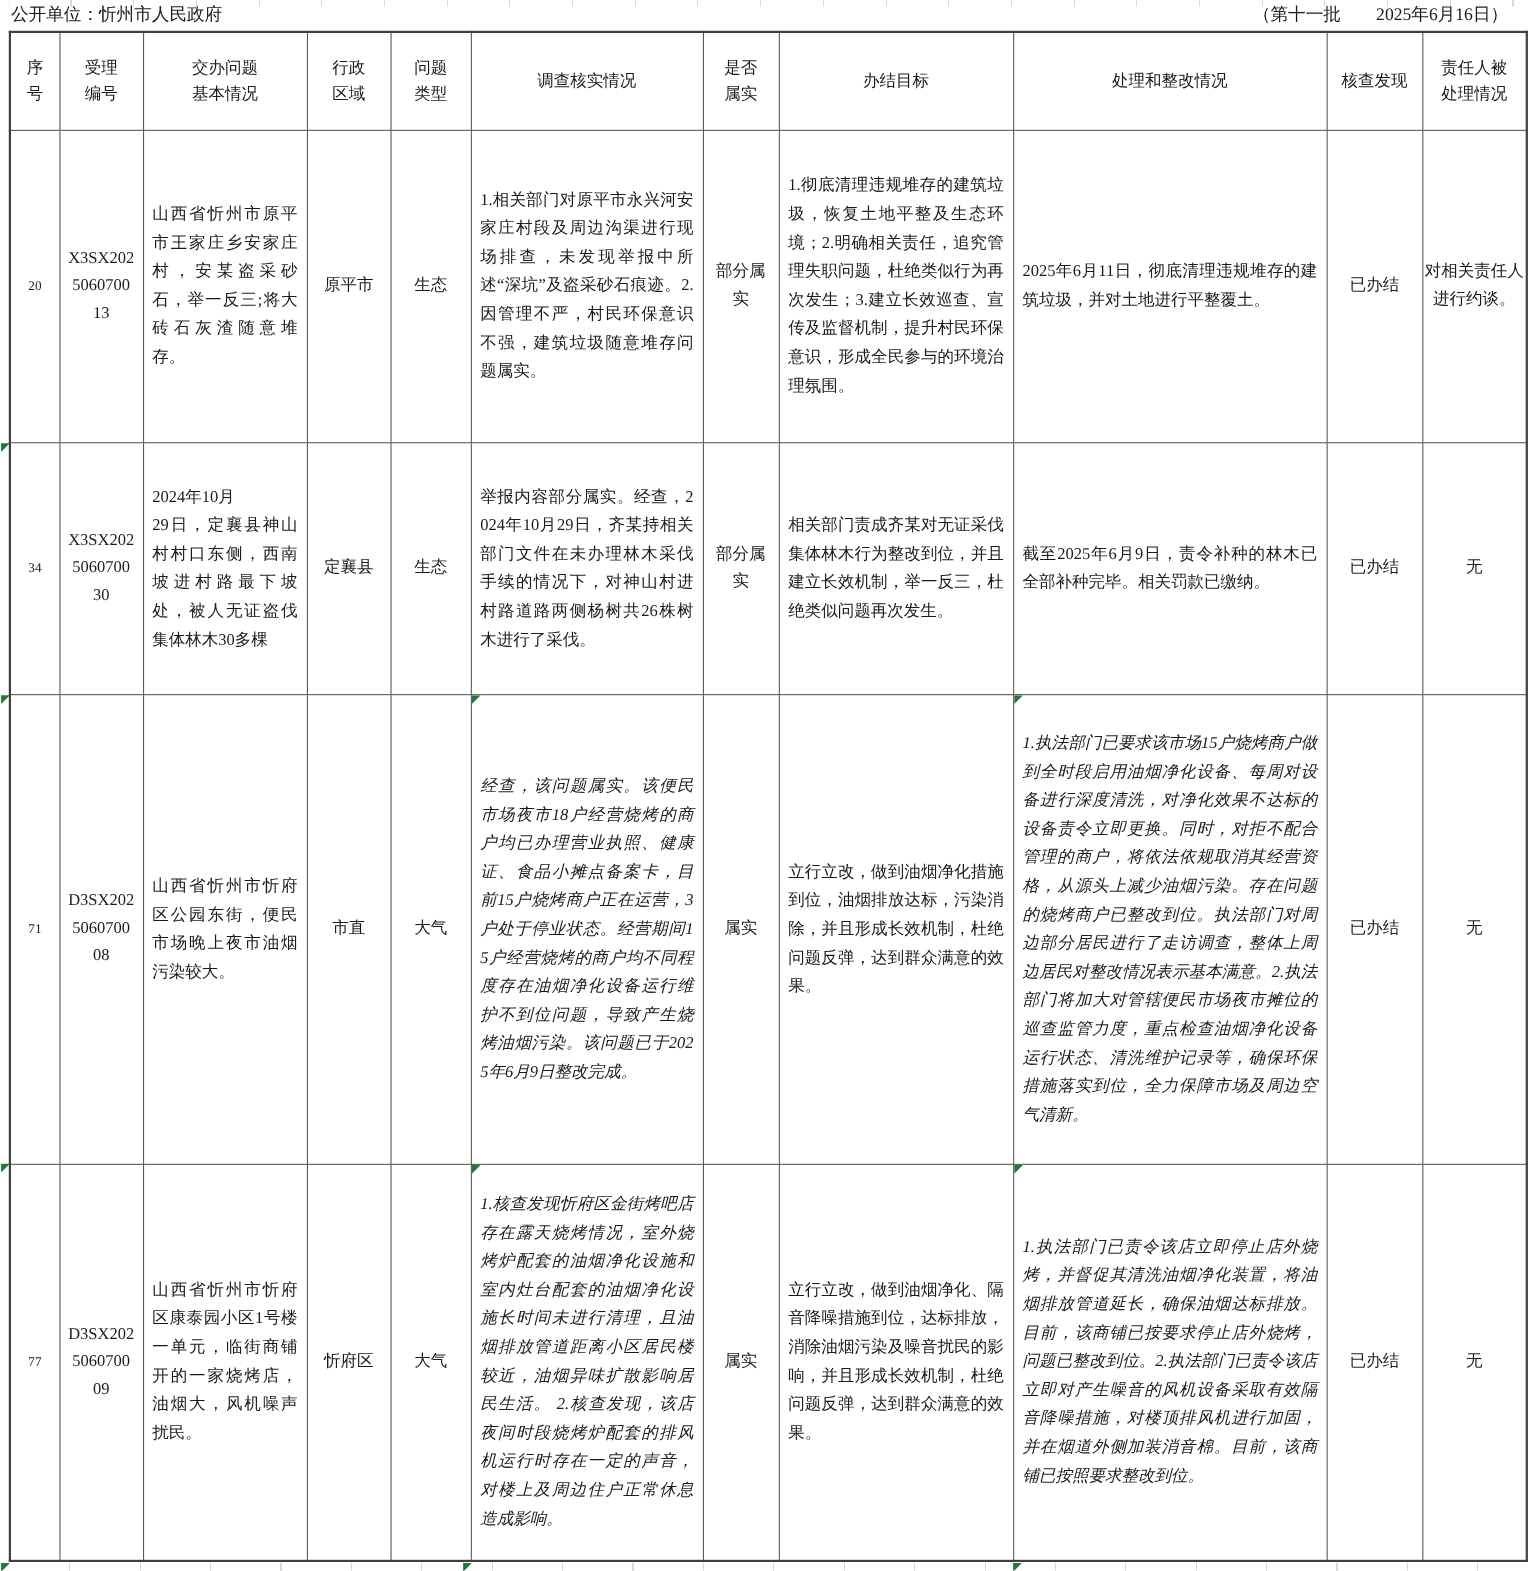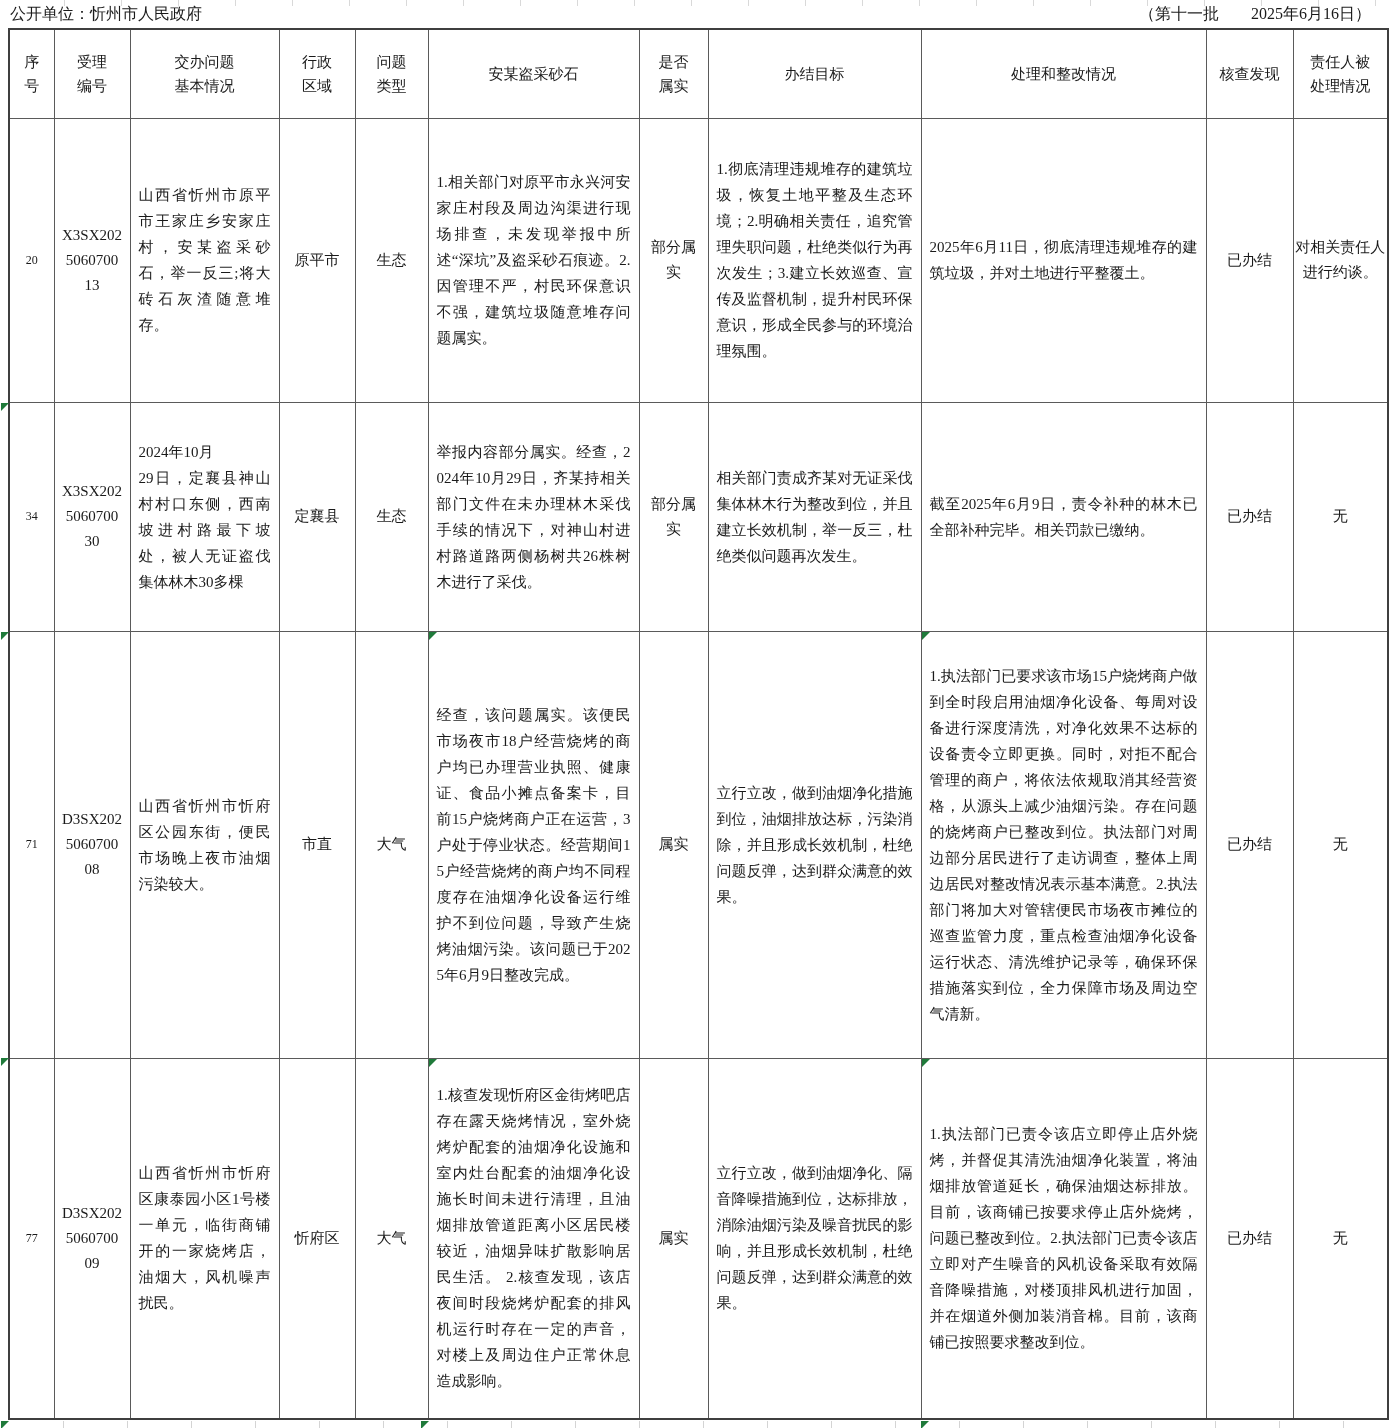--- a/index.html
+++ b/index.html
@@ -38,21 +38,21 @@
     text-align:justify;text-justify:inter-character;
     line-height:26px;padding:2px 8px;word-break:break-all;
   }
   .seq{font-size:12px;}
   .acct{padding:0 0;}
   .r-head{height:89px;}
   .r0{height:284px;}
   .r1{height:229px;}
   .r2{height:427px;}
   .r3{height:361px;}
-  .flagcell{position:relative;}
+  .flagcell{position:relative;font-style:italic;}
   .tri{
     position:absolute;top:0;left:0;width:0;height:0;
     border-top:8px solid #1f7a3a;border-right:8px solid transparent;
   }
   .tri-abs{position:absolute;width:0;height:0;
     border-top:8px solid #1f7a3a;border-right:8px solid transparent;}
 </style>
 </head>
 <body>
 
@@ -84,21 +84,21 @@
         <th>序
 号</th>
         <th>受理
 编号</th>
         <th>交办问题
 基本情况</th>
         <th>行政
 区域</th>
         <th>问题
 类型</th>
-        <th>安某盗采砂石</th>
+        <th>调查核实情况</th>
         <th>是否
 属实</th>
         <th>办结目标</th>
         <th>处理和整改情况</th>
         <th>核查发现</th>
         <th>责任人被
 处理情况</th>
       </tr>
     </thead>
     <tbody>

